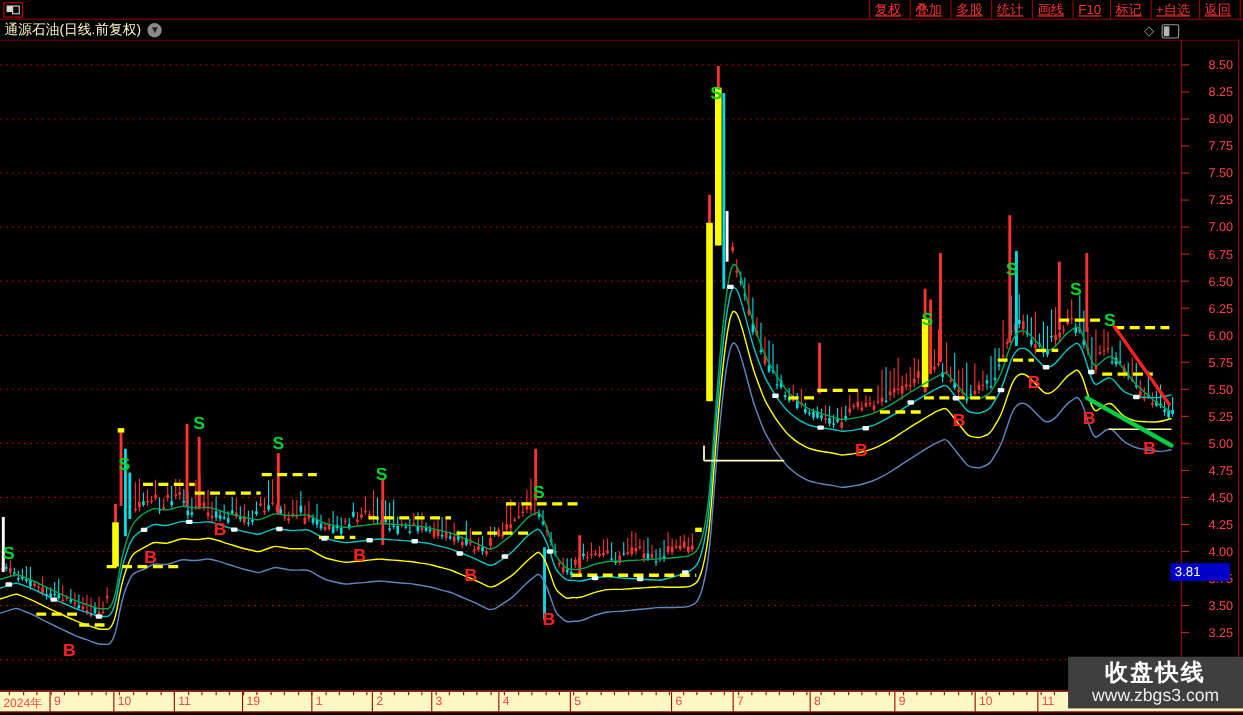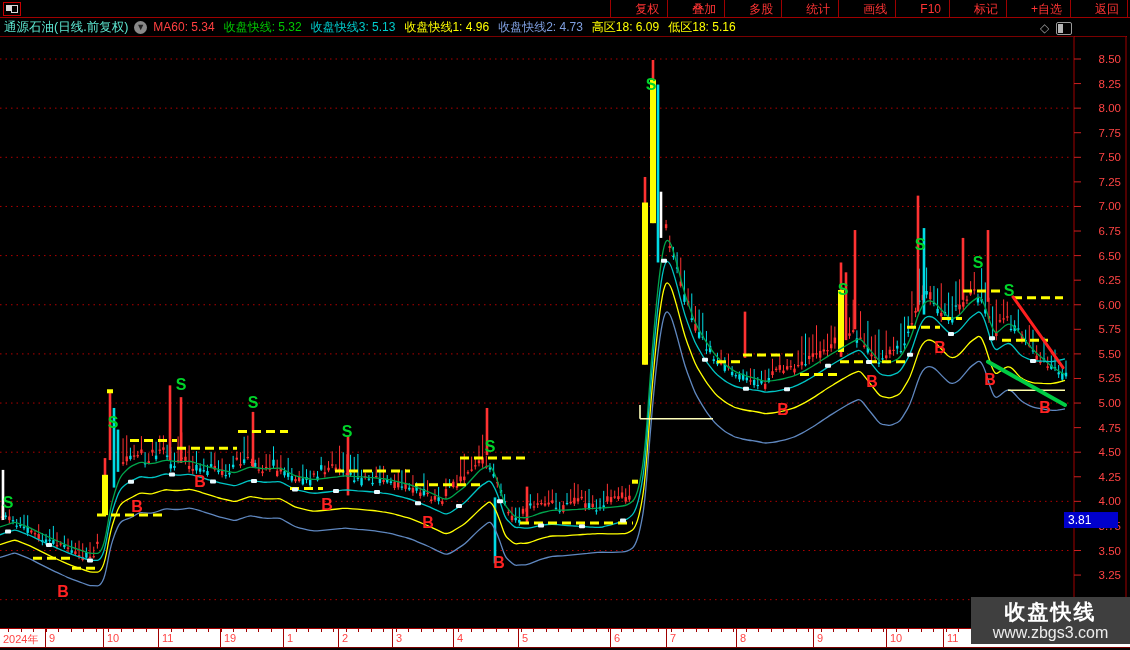--- a/index.html
+++ b/index.html
@@ -7,38 +7,38 @@
   #stage{position:absolute;inset:0;width:1130px;height:650px;background:#000;}
   
   #row1{position:absolute;top:0;left:0;width:1130px;height:17px;background:#000;
     border-bottom:1px solid #9e0000;display:flex;align-items:center;z-index:4;}
   #win-icon{width:16px;height:12px;border:1px solid #c40000;margin:1px 6px 1px 3px;position:relative;flex:0 0 auto;}
   #win-icon span{position:absolute;left:2px;top:2px;width:5px;height:6px;background:#d8d8d8;}
   #win-icon i{position:absolute;right:2px;top:2px;width:5px;height:6px;border:1px solid #d8d8d8;}
   .menu-item{color:#d5d5d5;font-size:12px;margin:0 7px;white-space:nowrap;cursor:default;}
   .menu-item.active{color:#00d2ff;}
   #right-menu{position:absolute;right:2px;top:0;height:17px;display:flex;align-items:stretch;}
-  .rm-item{color:#ff3434;font-size:12px;padding:1px 8px 0 24px;border-left:1px solid #9e0000;
-    display:flex;align-items:center;white-space:nowrap;}
+  .rm-item{color:#ff3434;font-size:12px;padding:1px 8px 0 4px;border-left:1px solid #9e0000;
+    display:flex;align-items:center;white-space:nowrap;text-decoration:underline;}
   .rm-item:last-child{border-right:1px solid #9e0000;}
   
   #row2{position:absolute;top:18px;left:0;width:1130px;height:18px;background:#000;z-index:4;
     display:flex;align-items:center;}
-  #chart-title{color:#5eead4;font-size:12.5px;margin:0 4px 0 4px;white-space:nowrap;}
+  #chart-title{color:#fef9c3;font-size:12.5px;margin:0 4px 0 4px;white-space:nowrap;}
   #drop-circle{width:13px;height:13px;border-radius:50%;background:#8a8a8a;color:#222;font-size:9px;
     line-height:12px;text-align:center;margin:0 6px 0 2px;flex:0 0 auto;}
   .ind{font-size:12px;margin-right:9px;white-space:nowrap;}
   #row2-icons{position:absolute;left:1040px;top:3px;display:flex;align-items:center;}
   #diamond-icon{color:#9a9a9a;font-size:12px;margin-right:7px;}
   #split-icon{width:14px;height:11px;border:1px solid #9a9a9a;border-radius:2px;position:relative;}
   #split-icon span{position:absolute;left:1px;top:1px;bottom:1px;width:5px;background:#b5b5b5;}
   
   #chart-svg{position:absolute;left:0;top:0;z-index:1;}
   
-  #date-axis{position:absolute;left:0;top:628px;width:1130px;height:18px;background:#ffffff;
+  #date-axis{position:absolute;left:0;top:628px;width:1130px;height:18px;background:#fef9c3;
     border-top:1px solid #a00000;border-bottom:1px solid #a00000;z-index:2;}
   .month-label{position:absolute;top:3px;color:#ff4444;font-size:11px;}
   .month-sep{position:absolute;top:0;width:1px;height:18px;background:#a00000;}
   .week-tick{position:absolute;top:0;width:1px;height:3px;background:#a00000;}
   #year-label{position:absolute;left:3px;top:3px;color:#ff4444;font-size:11px;}
   #bottom-sliver{position:absolute;left:0;top:647px;width:1130px;height:3px;background:#050505;z-index:2;}
   
   #watermark{position:absolute;left:971px;top:597px;width:159px;height:47px;background:#3f3f3f;z-index:6;
     display:flex;flex-direction:column;justify-content:center;align-items:center;}
   #wm-line1{color:#ffffff;font-size:21px;font-weight:bold;letter-spacing:2px;line-height:23px;}
@@ -64,29 +64,20 @@
         <span class="rm-item">F10</span>
         <span class="rm-item">标记</span>
         <span class="rm-item">+自选</span>
         <span class="rm-item">返回</span>
       </div>
   </div>
 
   <div id="row2">
     <span id="chart-title">通源石油(日线.前复权)</span>
     <span id="drop-circle">▼</span>
-    <span id="indicators" style="display:flex;align-items:center;">
-        <span class="ind" style="color: rgb(255, 64, 64);">MA60: 5.34</span>
-        <span class="ind" style="color: rgb(0, 200, 0);">收盘快线: 5.32</span>
-        <span class="ind" style="color: rgb(0, 204, 204);">收盘快线3: 5.13</span>
-        <span class="ind" style="color: rgb(255, 255, 0);">收盘快线1: 4.96</span>
-        <span class="ind" style="color: rgb(127, 159, 223);">收盘快线2: 4.73</span>
-        <span class="ind" style="color: rgb(255, 255, 0);">高区18: 6.09</span>
-        <span class="ind" style="color: rgb(255, 255, 0);">低区18: 5.16</span>
-      </span>
     <span id="row2-icons">
       <span id="diamond-icon">◇</span>
       <span id="split-icon">
           <span></span>
         </span>
     </span>
   </div>
 
   <div class="vline" style="left:1074px;top:18px;height:19px;"></div>
   <div class="vline" style="left:1126px;top:18px;height:19px;"></div>

